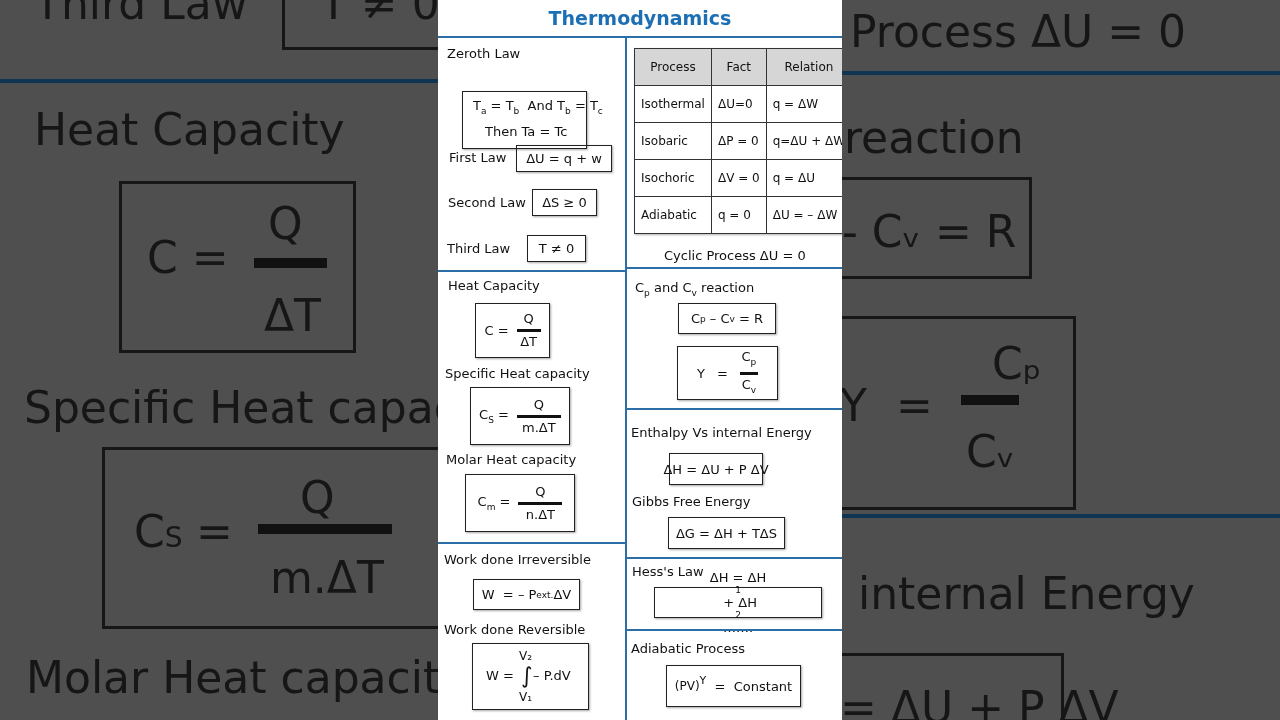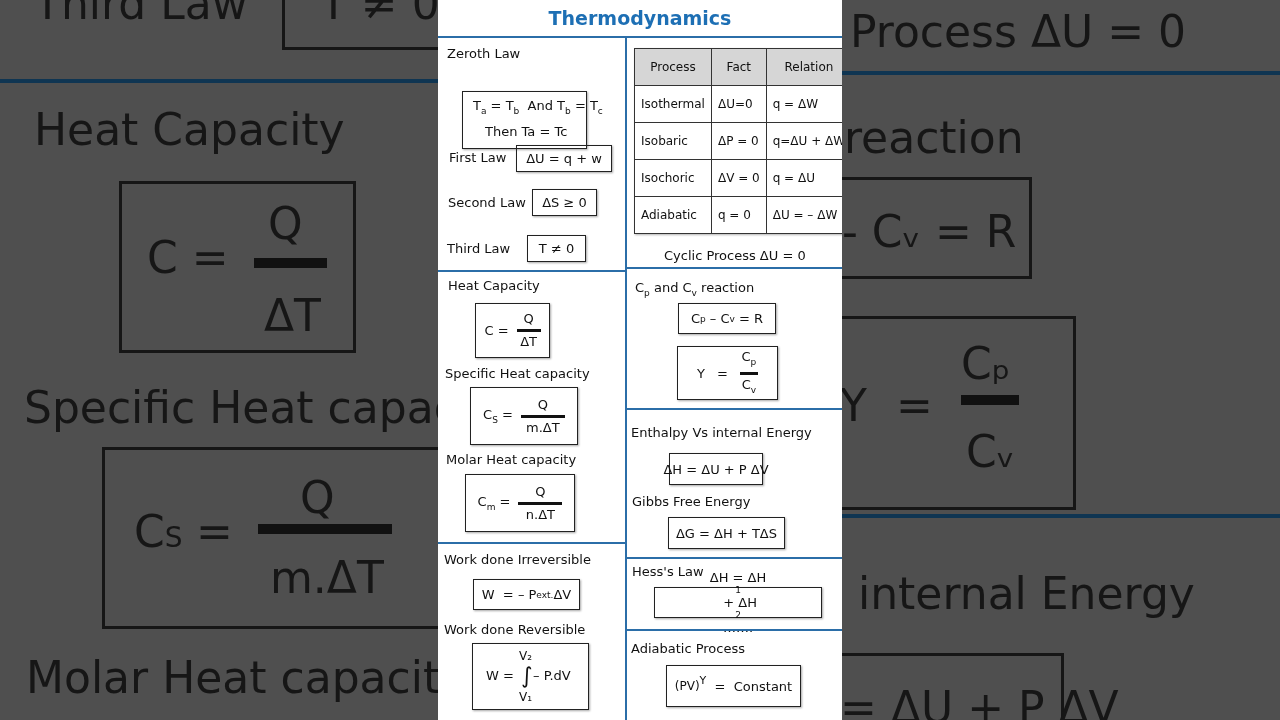--- a/index.html
+++ b/index.html
@@ -77,21 +77,21 @@
   <div class="frac-bar" style="left:258px;top:524px;width:134px;"></div>
   <div class="txt big" style="left:270px;top:552px;">m.ΔT</div>
   <div class="txt big" style="left:26px;top:652px;">Molar Heat capacity</div>
 
   <div class="txt big" style="left:850px;top:6px;">Process ΔU = 0</div>
   <div class="rule" style="left:842px;top:71px;width:440px;"></div>
   <div class="txt big" style="left:844px;top:112px;">reaction</div>
   <div class="box" style="left:820px;top:177px;width:212px;height:102px;"></div>
   <div class="txt big" style="left:842px;top:206px;">- Cᵥ = R</div>
   <div class="box" style="left:820px;top:316px;width:256px;height:194px;"></div>
-  <div class="txt big" style="left:961px;top:338px;">Cₚ</div>
+  <div class="txt big" style="left:992px;top:338px;">Cₚ</div>
   <div class="txt big" style="left:840px;top:380px;">Y</div>
   <div class="txt big" style="left:896px;top:380px;">=</div>
   <div class="frac-bar" style="left:961px;top:395px;width:58px;"></div>
   <div class="txt big" style="left:966px;top:426px;">Cᵥ</div>
   <div class="rule" style="left:842px;top:514px;width:440px;"></div>
   <div class="txt big" style="left:858px;top:568px;">internal Energy</div>
   <div class="box" style="left:820px;top:653px;width:244px;height:100px;"></div>
   <div class="txt big" style="left:840px;top:682px;">= ΔU + P ΔV</div>
 </div>
 
@@ -123,21 +123,21 @@
   <div class="fbox center" style="left:37px;top:303px;width:75px;height:55px;">
     <span style="margin-right:8px;">C =</span>
     <span class="frac">
         <span class="num">Q</span>
         <span class="bar" style="width:24px"></span>
         <span class="den">ΔT</span>
       </span>
   </div>
 
   <div class="label" style="left:7px;top:366px;">Specific Heat capacity</div>
-  <div class="fbox center" style="left:32px;top:387px;width:108px;height:58px;">
+  <div class="fbox center" style="left:32px;top:387px;width:100px;height:58px;">
     <span style="margin-right:8px;"><span>C</span><sub>S</sub><span> =</span></span>
     <span class="frac">
         <span class="num">Q</span>
         <span class="bar" style="width:44px"></span>
         <span class="den">m.ΔT</span>
       </span>
   </div>
 
   <div class="label" style="left:8px;top:452px;">Molar Heat capacity</div>
   <div class="fbox center" style="left:27px;top:474px;width:110px;height:58px;">

